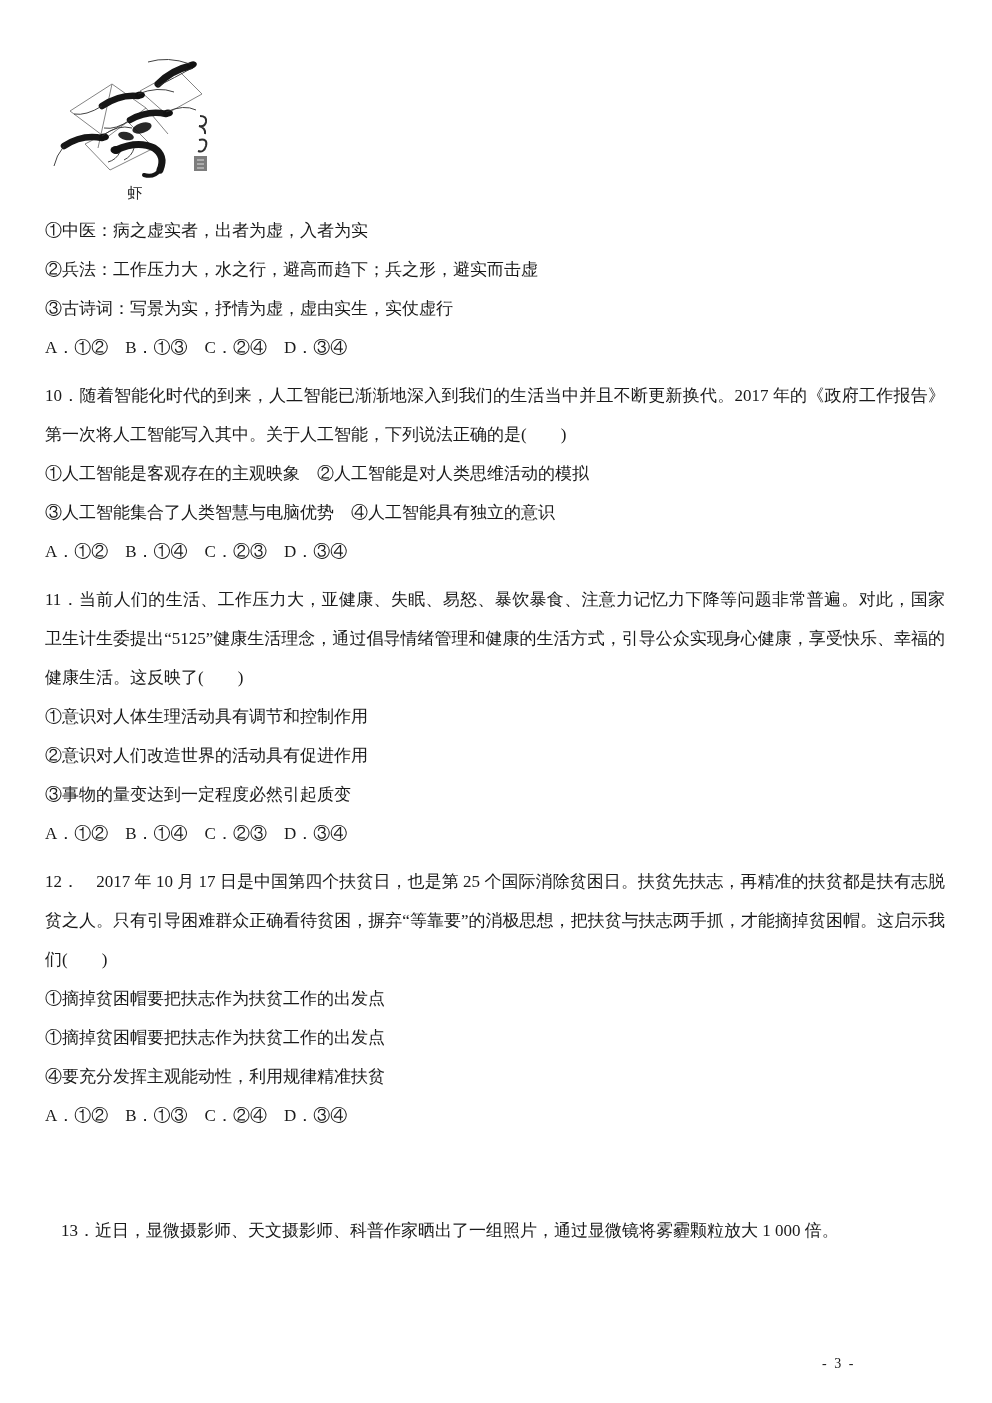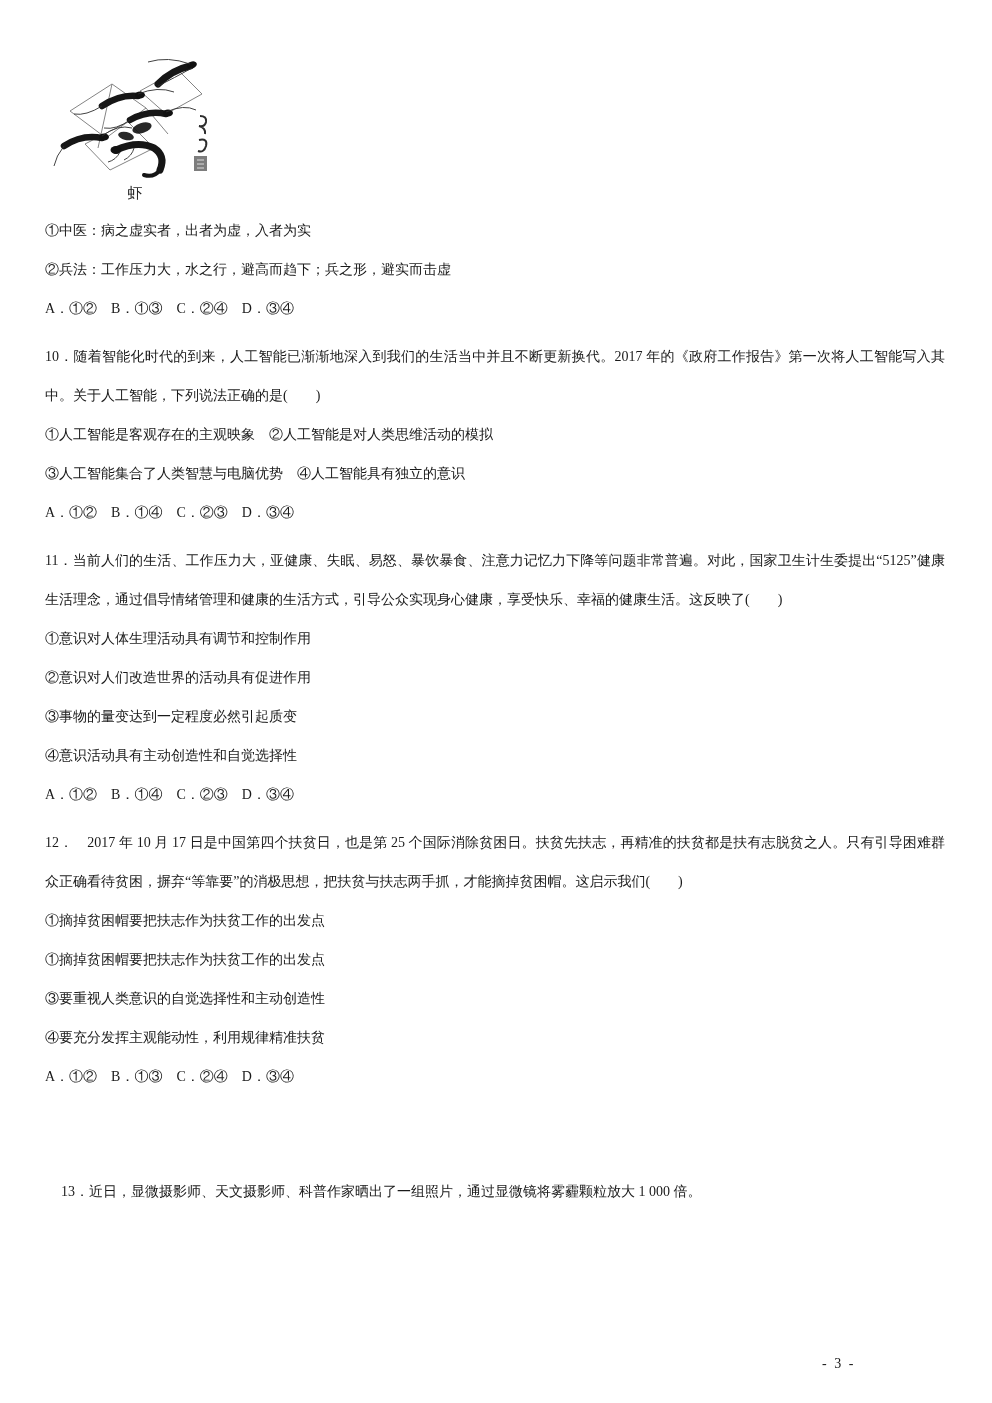--- a/index.html
+++ b/index.html
@@ -23,21 +23,21 @@
     text-align: center;
   }
   figure.artwork svg { display: block; }
   figure.artwork figcaption {
     font-size: 15px;
     line-height: 24px;
     color: #222;
   }
   p.line {
     margin: 0;
-    font-size: 14px;
+    font-size: 17px;
     line-height: 39px;
     white-space: normal;
   }
   p.stem { text-align: justify; }
   .qblock { margin-top: 9px; }
   .qblock.first { margin-top: 0; }
   .qblock.gap-large { margin-top: 76px; margin-left: 16px; }
   .footer {
     position: absolute;
     left: 822px;
@@ -104,44 +104,43 @@
         <rect x="144" y="100" width="13" height="15" fill="#666666" opacity="0.85"></rect>
         <path d="M147 104 h7 M147 108 h7 M147 112 h7" stroke="#dddddd" stroke-width="1" fill="none"></path>
       </g>
     </svg>
     <figcaption>虾</figcaption>
   </figure>
 
   <div class="qblock first">
     <p class="line">①中医：病之虚实者，出者为虚，入者为实</p>
     <p class="line">②兵法：工作压力大，水之行，避高而趋下；兵之形，避实而击虚</p>
+    <p class="line">③古诗词：写景为实，抒情为虚，虚由实生，实仗虚行</p>
     <p class="line">A．①②　B．①③　C．②④　D．③④</p>
   </div>
 
   <div class="qblock">
     <p class="line stem">10．随着智能化时代的到来，人工智能已渐渐地深入到我们的生活当中并且不断更新换代。2017 年的《政府工作报告》第一次将人工智能写入其中。关于人工智能，下列说法正确的是(　　)</p>
     <p class="line">①人工智能是客观存在的主观映象　②人工智能是对人类思维活动的模拟</p>
     <p class="line">③人工智能集合了人类智慧与电脑优势　④人工智能具有独立的意识</p>
     <p class="line">A．①②　B．①④　C．②③　D．③④</p>
   </div>
 
   <div class="qblock">
     <p class="line stem">11．当前人们的生活、工作压力大，亚健康、失眠、易怒、暴饮暴食、注意力记忆力下降等问题非常普遍。对此，国家卫生计生委提出“5125”健康生活理念，通过倡导情绪管理和健康的生活方式，引导公众实现身心健康，享受快乐、幸福的健康生活。这反映了(　　)</p>
     <p class="line">①意识对人体生理活动具有调节和控制作用</p>
     <p class="line">②意识对人们改造世界的活动具有促进作用</p>
     <p class="line">③事物的量变达到一定程度必然引起质变</p>
-    <p class="line">④意识活动具有主动创造性和自觉选择性</p>
     <p class="line">A．①②　B．①④　C．②③　D．③④</p>
   </div>
 
   <div class="qblock">
     <p class="line stem">12．　2017 年 10 月 17 日是中国第四个扶贫日，也是第 25 个国际消除贫困日。扶贫先扶志，再精准的扶贫都是扶有志脱贫之人。只有引导困难群众正确看待贫困，摒弃“等靠要”的消极思想，把扶贫与扶志两手抓，才能摘掉贫困帽。这启示我们(　　)</p>
     <p class="line">①摘掉贫困帽要把扶志作为扶贫工作的出发点</p>
     <p class="line">①摘掉贫困帽要把扶志作为扶贫工作的出发点</p>
-    <p class="line">③要重视人类意识的自觉选择性和主动创造性</p>
     <p class="line">④要充分发挥主观能动性，利用规律精准扶贫</p>
     <p class="line">A．①②　B．①③　C．②④　D．③④</p>
   </div>
 
   <div class="qblock gap-large">
     <p class="line stem">13．近日，显微摄影师、天文摄影师、科普作家晒出了一组照片，通过显微镜将雾霾颗粒放大 1 000 倍。</p>
   </div>
 
   <div class="footer">- 3 -</div>
 

